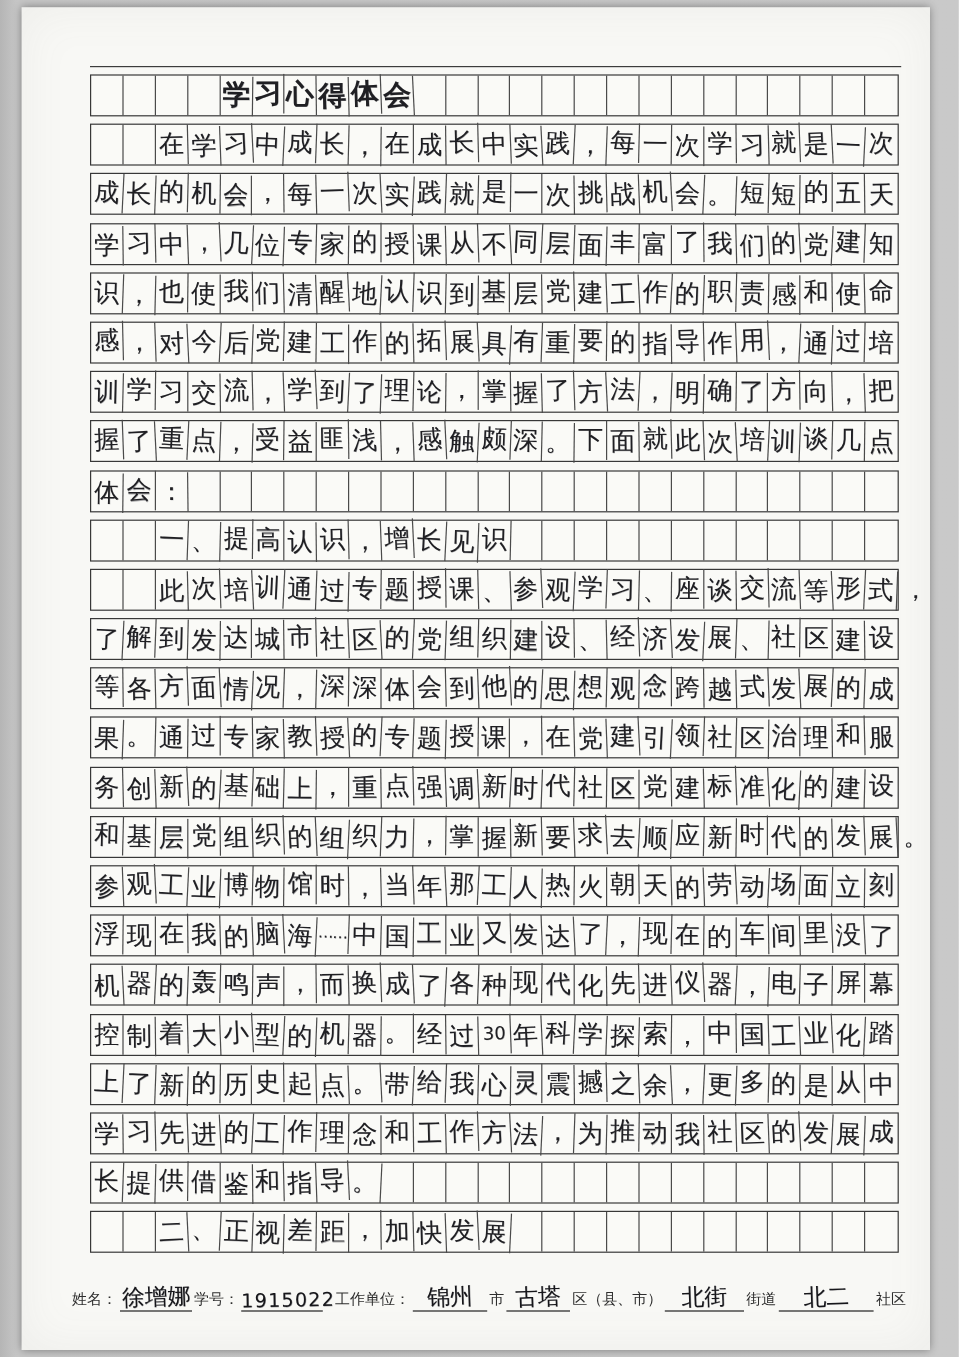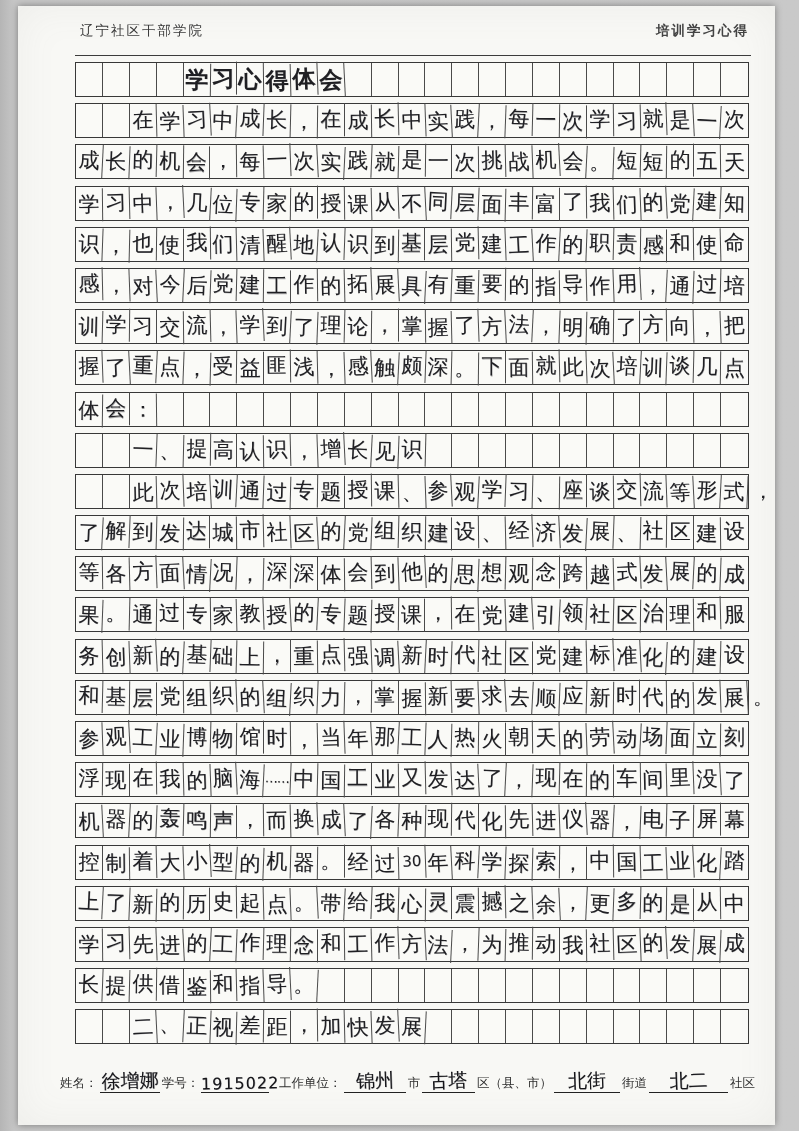--- a/index.html
+++ b/index.html
@@ -72,24 +72,20 @@
     text-shadow:.4px .3px 0 rgba(20,20,30,.4);
   }
   .blank .hv.num{font-size:16px;letter-spacing:1px;transform:rotate(-1deg) translateY(-1px);}
   .flabel{padding:0 2px 1px 2px;}
 </style>
 </head>
 <body>
 
 <div class="scan-page">
 
-  <div class="page-header">
-    <span class="hdr-left">辽宁社区干部学院</span>
-    <span class="hdr-right">培训学习心得</span>
-  </div>
 
   <div class="grid" id="grid">
     <div class="top-rule"></div>
 
   <div class="row title-row">
         <span class="cell hand"></span>
         <span class="cell hand"></span>
         <span class="cell hand"></span>
         <span class="cell hand"></span>
         <span class="cell hand" style="transform: rotate(0.7deg) translateY(0.7px);">学</span>

